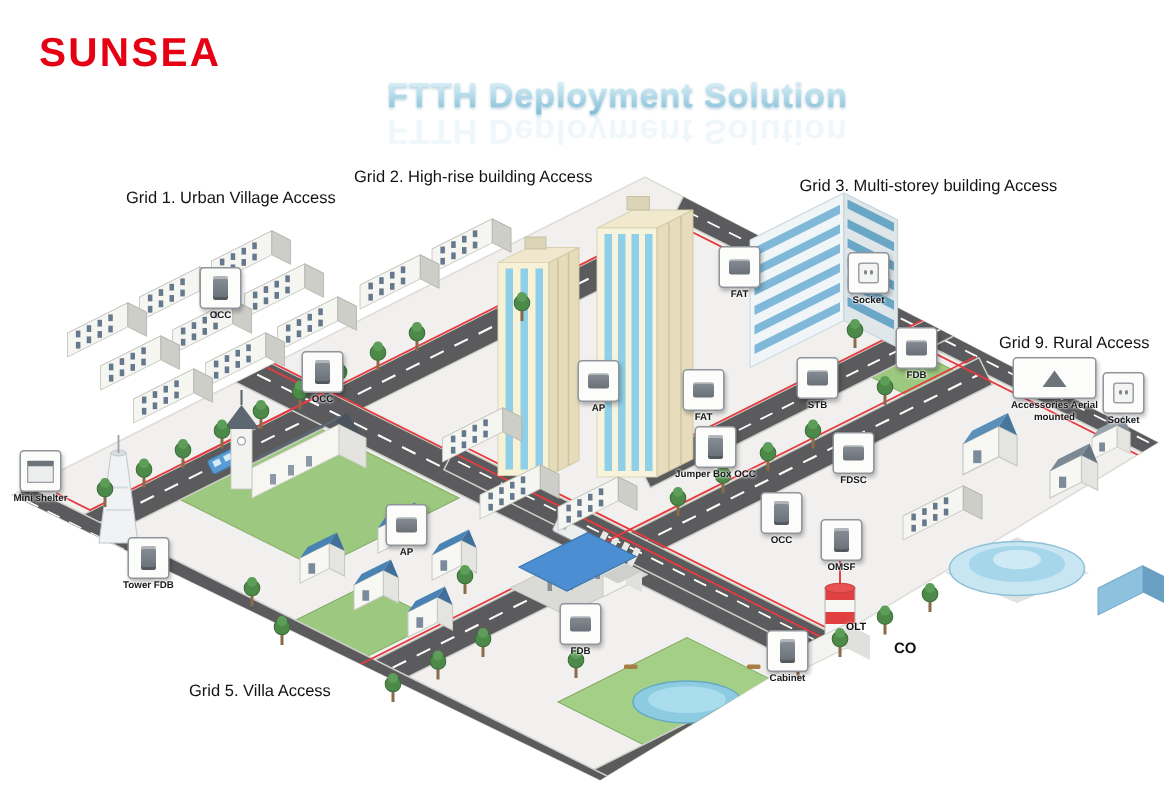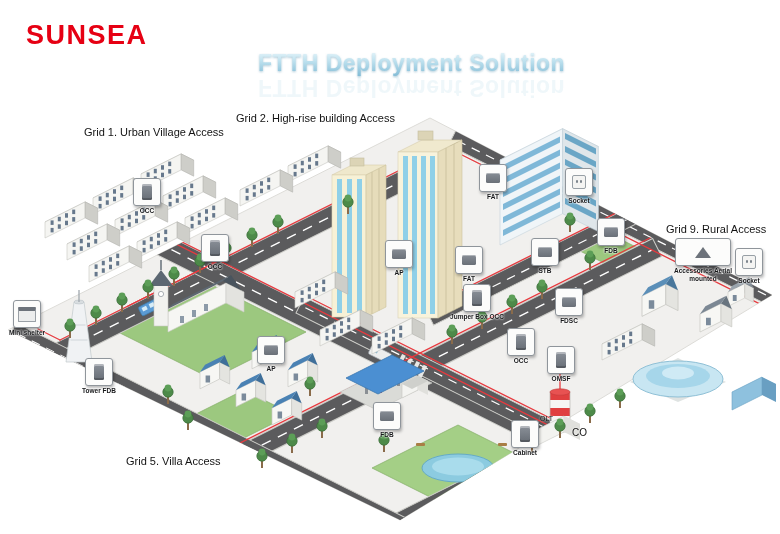--- a/index.html
+++ b/index.html
@@ -20,21 +20,21 @@
   .grid-label{position:absolute;z-index:6;font-size:11px;font-weight:400;color:#131313;
         white-space:nowrap;text-shadow:0 0 3px #fff,0 0 3px #fff;}
 
   .callout{position:absolute;width:60px;z-index:6;display:flex;flex-direction:column;align-items:center;}
   .callout.wide{width:70px;}
   .co-box{width:26px;height:26px;background:#fcfcfb;border:1px solid #8f959b;border-radius:3px;
         box-shadow:1px 2px 3px rgba(0,0,0,.28);display:flex;align-items:center;justify-content:center;}
   .callout.wide .co-box{width:54px;}
   .co-label{font-size:6.5px;font-weight:700;color:#17181a;text-align:center;line-height:1.25;
         margin-top:1px;text-shadow:0 0 2px #fff,0 0 2px #fff;}
-  .plain-label{position:absolute;z-index:6;font-weight:400;color:#101010;text-shadow:0 0 2px #fff;}
+  .plain-label{position:absolute;z-index:6;font-weight:700;color:#101010;text-shadow:0 0 2px #fff;margin-left:24px;}
 
   .dev{display:block;}
   .dev-cab{width:10px;height:16px;border-radius:1.5px;background:linear-gradient(180deg,#8a9098,#686e76);
         box-shadow:inset 0 2px 0 rgba(255,255,255,.35),inset 0 -2px 0 rgba(0,0,0,.2);}
   .dev-box{width:14px;height:10px;border-radius:1.5px;background:linear-gradient(180deg,#878d95,#6a7078);
         box-shadow:inset 0 1px 0 rgba(255,255,255,.35);}
   .dev-socket{width:12px;height:12px;background:#f4f4f2;border:1px solid #98a0a6;border-radius:2px;position:relative;}
   .dev-socket::after{content:"";position:absolute;left:2.5px;top:4px;width:2.5px;height:2.5px;border-radius:50%;
         background:#7c858c;box-shadow:4px 0 0 #7c858c;}
   .dev-ant{width:0;height:0;border-left:8px solid transparent;border-right:8px solid transparent;
@@ -330,20 +330,21 @@
       <use href="#tree" x="348" y="208"></use>
     </g>
   </svg>
 
   <div class="logo">SUNSEA</div>
   <div class="title-text">FTTH Deployment Solution</div>
   <div class="title-mirror">FTTH Deployment Solution</div>
 
   <div class="grid-label" style="left:84px;top:126px">Grid 1. Urban Village Access</div>
   <div class="grid-label" style="left:236px;top:112px">Grid 2. High-rise building Access</div>
+  <div class="grid-label" style="left:533px;top:118px">Grid 3. Multi-storey building Access</div>
   <div class="grid-label" style="left:666px;top:223px">Grid 9. Rural Access</div>
   <div class="grid-label" style="left:126px;top:455px">Grid 5. Villa Access</div>
 
   <div class="callout" style="left:117px;top:178px">
     <div class="co-box">
         <span class="dev dev-cab"></span>
       </div>
     <div class="co-label">OCC</div>
   </div>
   <div class="callout" style="left:185px;top:234px">

